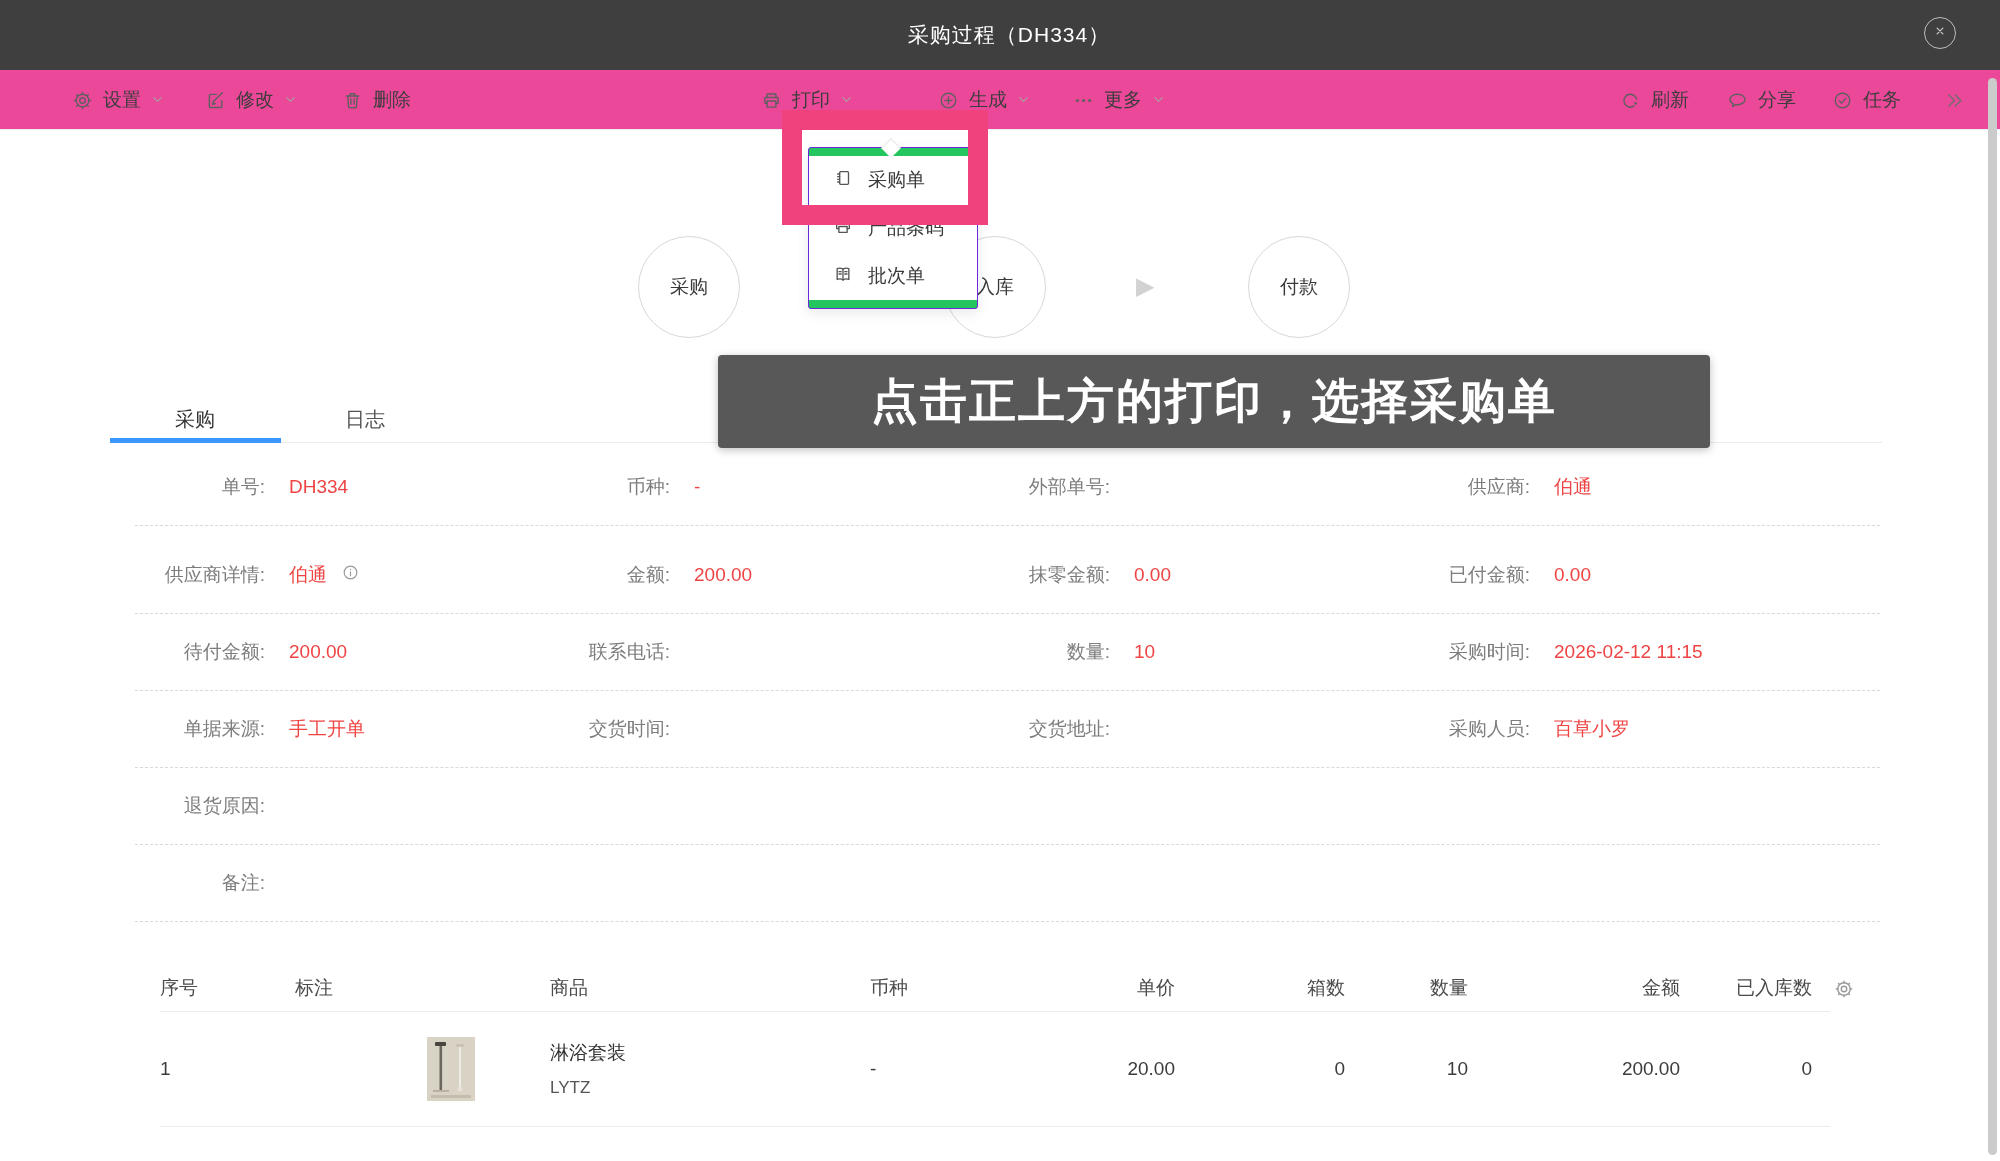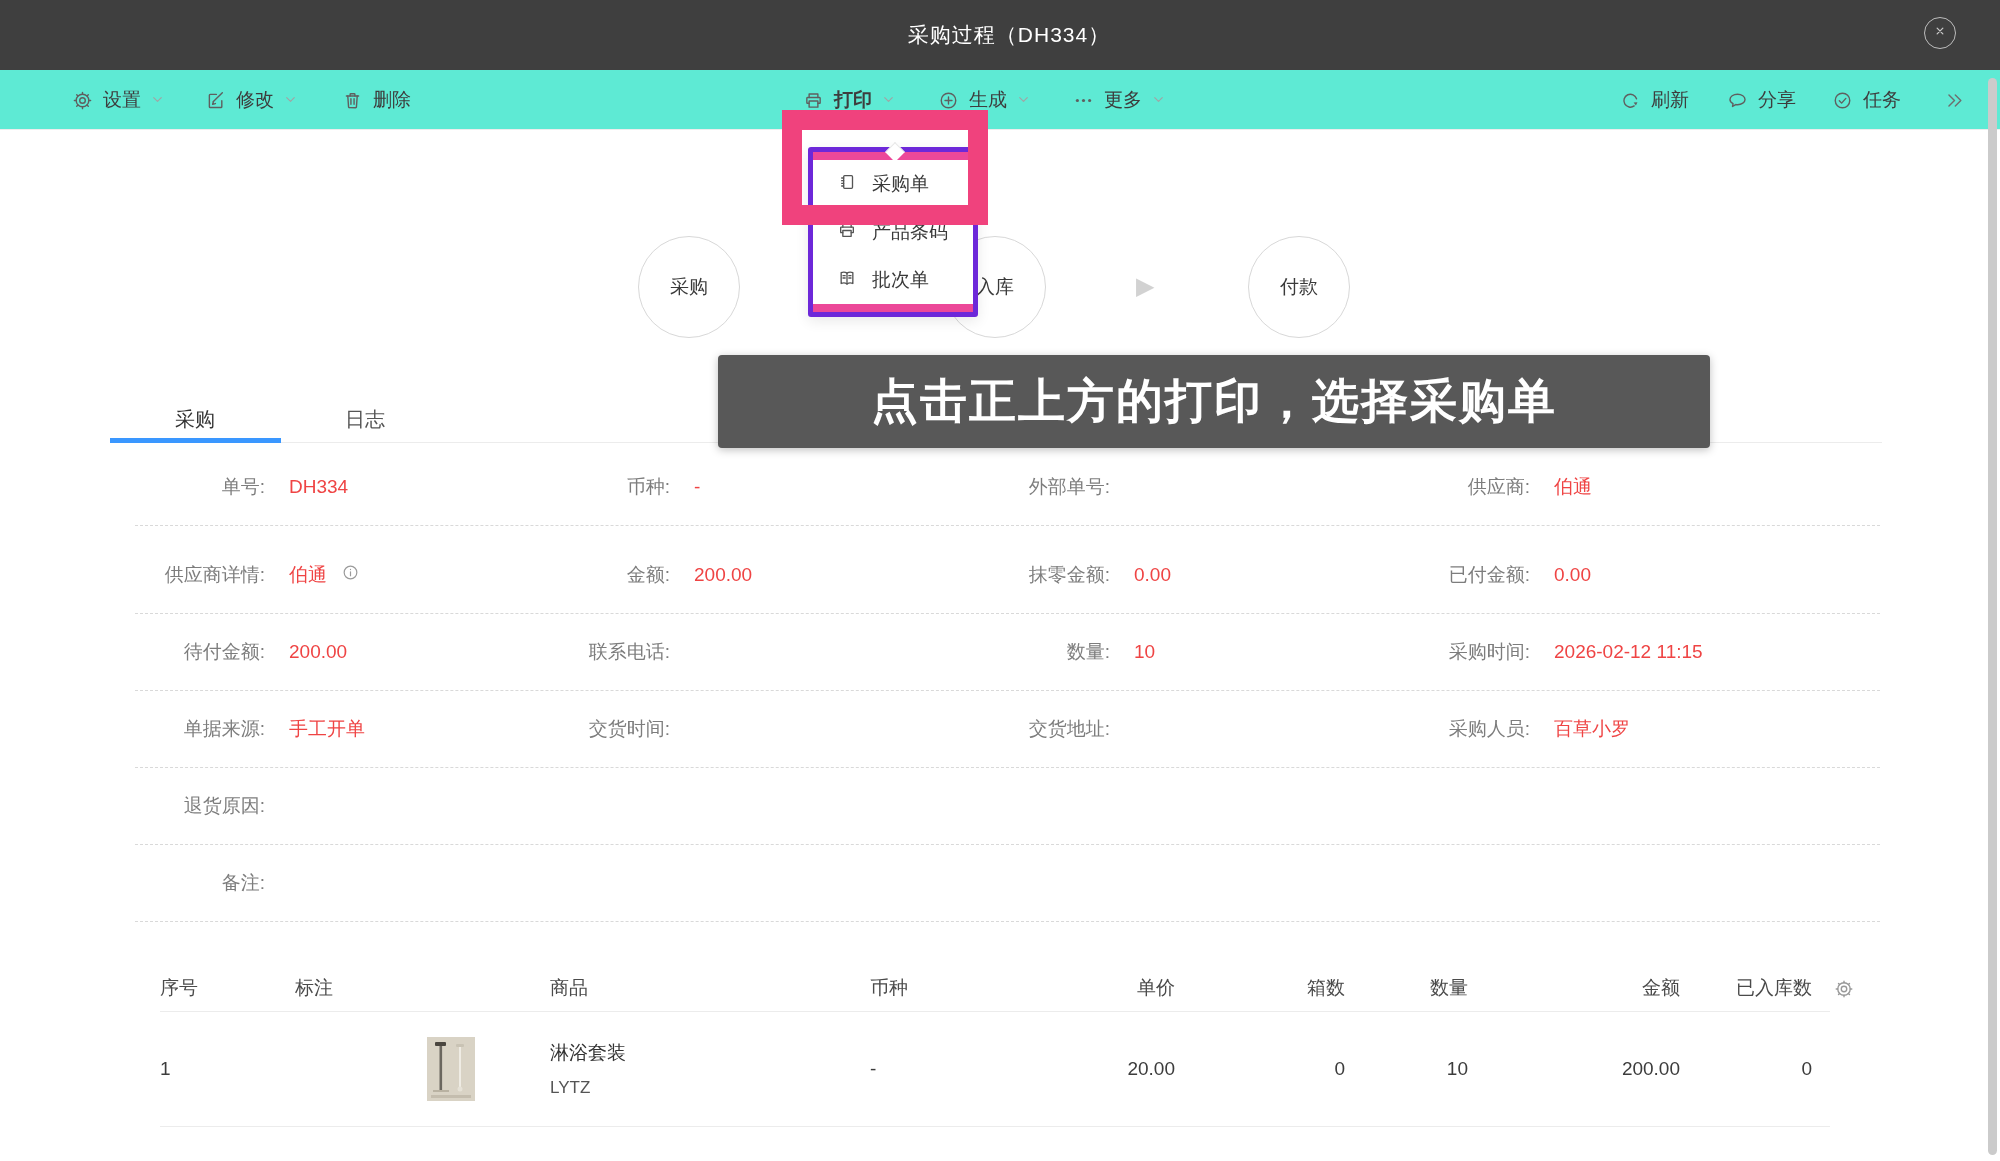--- a/index.html
+++ b/index.html
@@ -12,29 +12,29 @@
   body{font-family:"Liberation Sans","DejaVu Sans",sans-serif;background:#fff;}
   .screen{position:relative;width:2000px;height:1161px;background:#fff;overflow:hidden;}
 
   
   .titlebar{position:absolute;left:0;top:0;width:2000px;height:70px;background:var(--header_bg);display:flex;align-items:center;justify-content:center;padding-left:18px;}
   .titlebar .title{color:#fff;font-size:21px;letter-spacing:1px;}
   .close-btn{position:absolute;left:1924px;top:17px;width:32px;height:32px;border:1.6px solid #bdbdbd;border-radius:50%;display:flex;align-items:center;justify-content:center;cursor:pointer;}
   .close-btn svg{stroke:#c9c9c9;stroke-width:1.7;stroke-linecap:round;fill:none;}
 
   
-  .toolbar{position:absolute;left:0;top:70px;width:2000px;height:60px;background:#5eead4;border-bottom:1px solid #ededed;text-align:right;}
+  .toolbar{position:absolute;left:0;top:70px;width:2000px;height:60px;background:#ec4899;border-bottom:1px solid #ededed;text-align:right;}
   .tbtn{position:absolute;top:0;height:60px;display:flex;align-items:center;gap:10px;font-size:19px;color:#3d3d3d;cursor:pointer;white-space:nowrap;}
   .tbtn .icon{display:flex;align-items:center;}
   .icon svg{stroke:#5f5f5f;fill:none;stroke-width:1.6;stroke-linecap:round;stroke-linejoin:round;}
   .icon svg .filled{fill:#5f5f5f;stroke:none;}
   .chev svg{stroke:#a3a3a3;stroke-width:2;fill:none;stroke-linecap:round;stroke-linejoin:round;}
 
   
-  .menu{position:absolute;left:808px;top:147px;width:170px;background:#ec4899;border:5px solid #6d28d9;border-radius:3px;box-shadow:0 4px 14px rgba(0,0,0,.09);padding:8px 0;z-index:30;}
+  .menu{position:absolute;left:808px;top:147px;width:170px;background:#22c55e;border:1px solid #6d28d9;border-radius:3px;box-shadow:0 4px 14px rgba(0,0,0,.09);padding:8px 0;z-index:30;}
   .menu::before{content:"";position:absolute;left:75px;top:-7.5px;width:13px;height:13px;background:#fff;border-left:1px solid #e7e7e7;border-top:1px solid #e7e7e7;transform:rotate(45deg);}
   .menu-item{height:48px;display:flex;align-items:center;gap:15px;padding-left:24px;font-size:19px;color:#3a3a3a;cursor:pointer;background:#fff;}
   .menu-item .icon svg{stroke:#555;}
 
   
   .pink-box{position:absolute;left:782px;top:110px;width:206px;height:115px;border:20px solid var(--accent_pink);z-index:40;}
 
   
   .circle{position:absolute;width:102px;height:102px;background:#fff;border:1px solid #d8d8d8;border-radius:50%;display:flex;align-items:center;justify-content:center;font-size:19px;color:#3a3a3a;cursor:pointer;z-index:10;}
   .step-arrow{position:absolute;font-size:24px;color:#d2d2d2;z-index:5;line-height:1;}
@@ -122,21 +122,21 @@
         <svg width="21" height="21" viewBox="0 0 24 24">
             <path d="M5 6.8 h14"></path>
             <path d="M9.3 6.8 V4.9 a0.7 0.7 0 0 1 0.7 -0.7 h4 a0.7 0.7 0 0 1 0.7 0.7 v1.9"></path>
             <path d="M6.6 6.8 l0.9 12.5 a1 1 0 0 0 1 0.9 h7 a1 1 0 0 0 1 -0.9 l0.9 -12.5"></path>
             <path d="M10.2 10 v6.2 M13.8 10 v6.2"></path>
           </svg>
       </span>
       <span>删除</span>
     </div>
 
-    <div class="tbtn" style="left:803px;font-weight:bold;">
+    <div class="tbtn" style="left:761px;">
       <span class="icon">
         <svg width="21" height="21" viewBox="0 0 24 24">
             <path d="M7 8.6 V4.6 h10 v4"></path>
             <path d="M7 15.2 H5 a0.6 0.6 0 0 1 -0.6 -0.6 V9.2 a0.6 0.6 0 0 1 0.6 -0.6 h14 a0.6 0.6 0 0 1 0.6 0.6 v5.4 a0.6 0.6 0 0 1 -0.6 0.6 H17"></path>
             <rect x="7" y="12.6" width="10" height="7"></rect>
           </svg>
       </span>
       <span>打印</span>
       <span class="chev">
         <svg width="13" height="13" viewBox="0 0 24 24">

